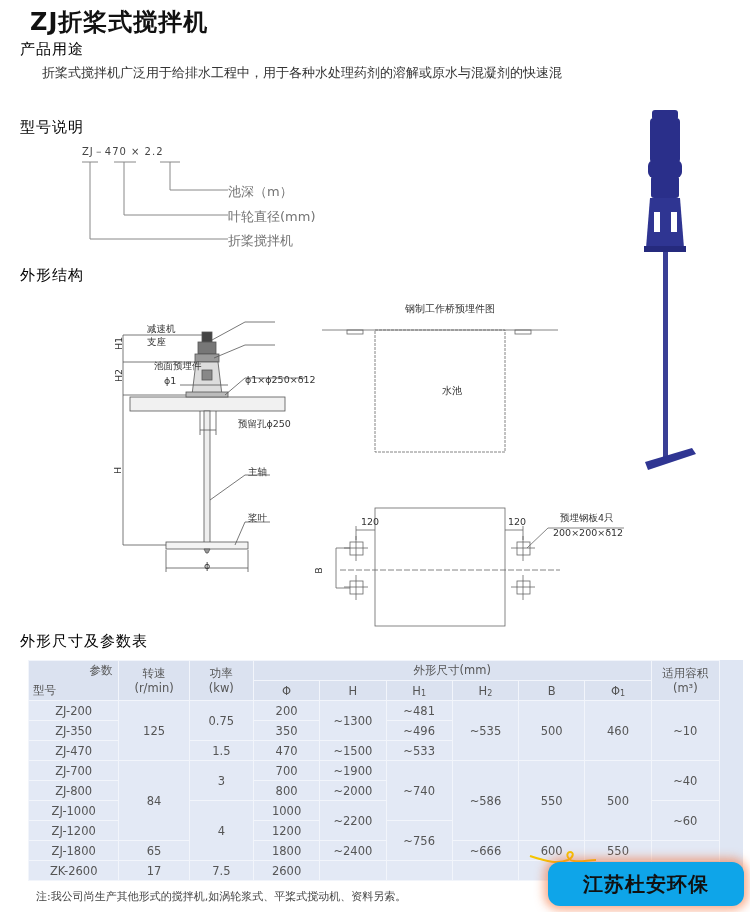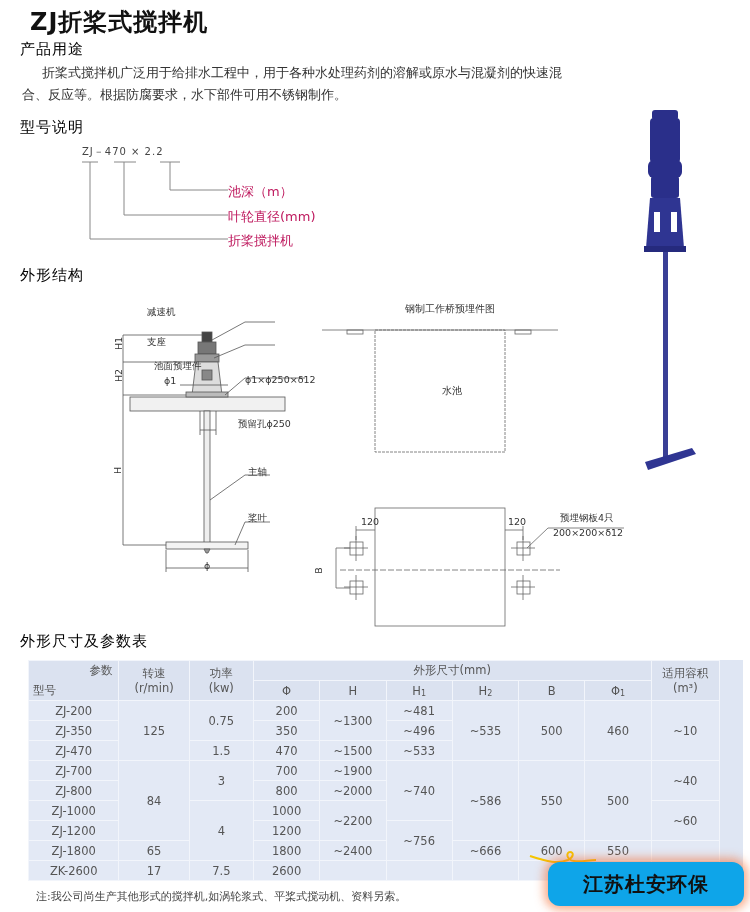--- a/index.html
+++ b/index.html
@@ -6,21 +6,21 @@
   html, body { width: 750px; height: 912px; background: #ffffff; overflow: hidden; }
   body { font-family: "DejaVu Sans", "Liberation Sans", sans-serif; color: #333; position: relative; }
 
   .title { position: absolute; left: 0; top: 6px; width: 750px; text-align: left;
            font-size: 24px; font-weight: bold; color: #111; letter-spacing: 1px; padding-left: 30px; }
   .sec { position: absolute; left: 20px; font-size: 15px; color: #000000; letter-spacing: 1px; }
   .para { position: absolute; left: 22px; width: 600px; font-size: 13px; color: #333; line-height: 22px; }
   .para .indent { padding-left: 20px; }
 
   .model-code { position: absolute; left: 82px; top: 145px; font-size: 10px; color: #444; letter-spacing: 1px; }
-  .model-label { position: absolute; left: 228px; font-size: 13px; color: #be185d; }
+  .model-label { position: absolute; left: 228px; font-size: 13px; color: #737373; }
 
   svg.drw { position: absolute; }
   .lbl { position: absolute; font-size: 9.5px; color: #333; white-space: nowrap; }
 
   .product-photo { position: absolute; left: 620px; top: 100px; width: 110px; height: 380px; }
 
   
   .table-wrap { position: absolute; left: 28px; top: 660px; width: 715px; height: 220px;
                 background: #dfe6f3; }
   table.params { border-collapse: collapse; width: 692px; font-size: 11.5px; color: #555; }
@@ -40,21 +40,20 @@
   .squiggle { position: absolute; left: 528px; top: 848px; }
 </style>
 </head>
 <body>
 
 <div class="title">ZJ折桨式搅拌机</div>
 
 <div class="sec" style="top:40px">产品用途</div>
 <div class="para" style="top:62px">
   <div class="indent">折桨式搅拌机广泛用于给排水工程中，用于各种水处理药剂的溶解或原水与混凝剂的快速混</div>
-  <div>合、反应等。根据防腐要求，水下部件可用不锈钢制作。</div>
 </div>
 
 <div class="sec" style="top:118px">型号说明</div>
 <div class="model-code">ZJ－470 × 2.2</div>
 <svg class="drw" style="left:80px;top:160px" width="150" height="90">
   <g stroke="#888" stroke-width="1" fill="none">
     <line x1="2" y1="2" x2="18" y2="2"></line>
       <line x1="34" y1="2" x2="56" y2="2"></line>
       <line x1="80" y1="2" x2="100" y2="2"></line>
     <polyline points="90,2 90,30 148,30"></polyline>
@@ -100,21 +99,21 @@
       <line x1="148" y1="250" x2="148" y2="272"></line>
     <line x1="66" y1="268" x2="148" y2="268"></line>
 
     <polyline points="112,40 145,22 175,22"></polyline>
     <polyline points="114,58 145,45 175,45"></polyline>
     <polyline points="125,95 145,78 205,78"></polyline>
     <polyline points="110,200 145,175 170,175"></polyline>
     <polyline points="135,245 145,222 170,222"></polyline>
   </g>
 </svg>
-<div class="lbl" style="left:147px;top:306px">减速机</div>
+<div class="lbl" style="left:147px;top:323px">减速机</div>
 <div class="lbl" style="left:147px;top:336px">支座</div>
 <div class="lbl" style="left:154px;top:360px">池面预埋件</div>
 <div class="lbl" style="left:245px;top:374px">ϕ1×ϕ250×δ12</div>
 <div class="lbl" style="left:238px;top:418px">预留孔ϕ250</div>
 <div class="lbl" style="left:248px;top:466px">主轴</div>
 <div class="lbl" style="left:248px;top:512px">桨叶</div>
 <div class="lbl" style="left:112px;top:338px;transform:rotate(-90deg)">H1</div>
 <div class="lbl" style="left:112px;top:370px;transform:rotate(-90deg)">H2</div>
 <div class="lbl" style="left:114px;top:465px;transform:rotate(-90deg)">H</div>
 <div class="lbl" style="left:164px;top:375px">ϕ1</div>

